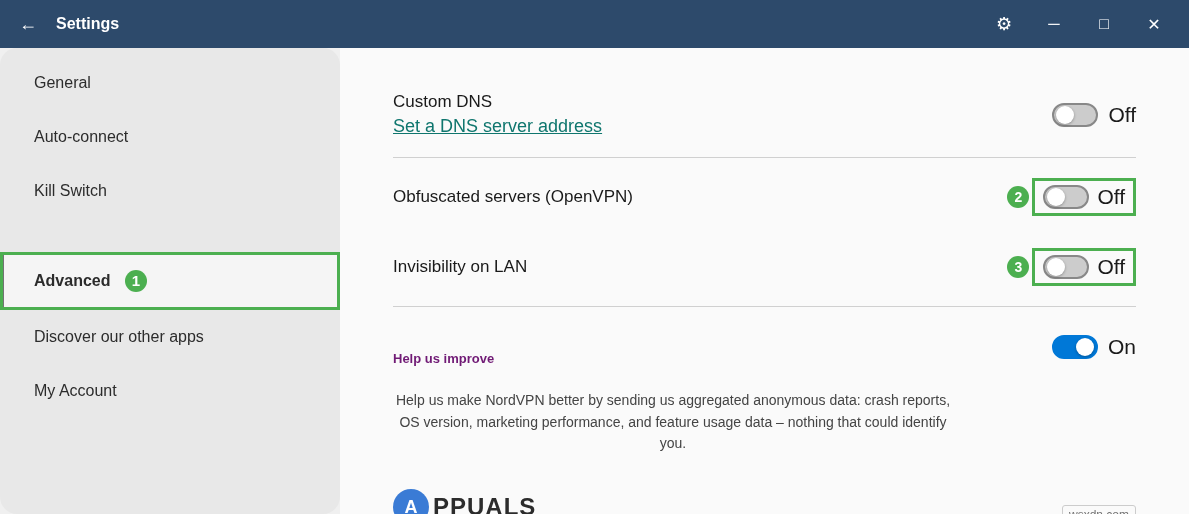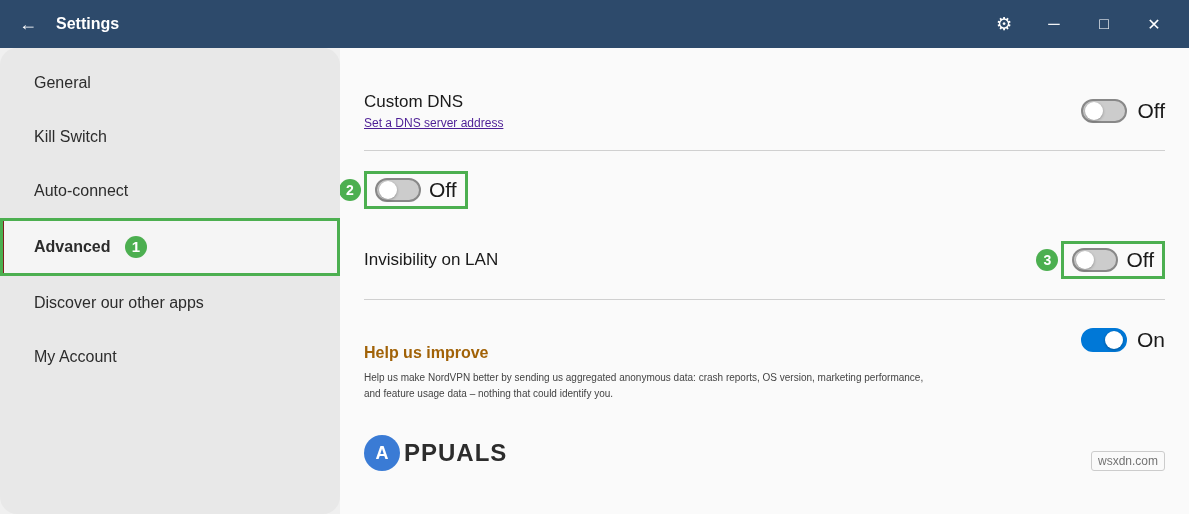--- a/index.html
+++ b/index.html
@@ -78,22 +78,23 @@
     .sidebar-item {
       padding: 18px 30px;
       font-size: 16px;
       color: #2c2c2c;
       cursor: pointer;
       border-left: 4px solid transparent;
     }
     .sidebar-item.active {
       background: #f5f5f5;
       font-weight: 700;
-      border-left: 4px solid #7f1d1d;
+      border-left: 4px solid #737373;
       position: relative;
+      margin-top: 34px;
     }
     .sidebar-item.active::before {
       content: '';
       position: absolute;
       left: -4px;
       top: 0;
       bottom: 0;
       width: 4px;
     }
     
@@ -112,38 +113,38 @@
       border-radius: 50%;
       text-align: center;
       line-height: 22px;
       margin-left: 10px;
     }
 
     
     .content {
       flex: 1;
       background: #fafafa;
-      padding: 28px 24px;
+      padding: 28px 53px;
       overflow-y: auto;
     }
 
     
     .settings-row {
       display: flex;
       align-items: center;
       justify-content: space-between;
       padding: 16px 0;
     }
     .settings-row-label {
       font-size: 17px;
       color: #1a1a1a;
     }
     .settings-row-sub {
-      font-size: 12px;
-      color: #4c1d95;
+      font-size: 18px;
+      color: #0f766e;
       text-decoration: underline;
       cursor: pointer;
       display: block;
       margin-top: 4px;
     }
 
     .divider {
       border: none;
       border-top: 1px solid #d0d0d0;
       margin: 4px 0;
@@ -213,30 +214,31 @@
       border-radius: 50%;
       text-align: center;
       line-height: 22px;
     }
 
     
     .help-section {
       padding: 20px 0 10px 0;
     }
     .help-title {
-      font-size: 16px;
+      font-size: 13px;
       font-weight: 600;
-      color: #a16207;
-      margin-bottom: 8px;
+      color: #701a75;
+      margin-bottom: 24px;
     }
     .help-text {
-      font-size: 10px;
+      font-size: 14px;
       color: #444;
       line-height: 1.55;
       max-width: 560px;
+      text-align: center;
     }
 
     
     .watermark-area {
       display: flex;
       justify-content: space-between;
       align-items: flex-end;
       padding-top: 8px;
     }
     .appuals-logo {
@@ -294,24 +296,24 @@
   </div>
 </div>
 
 <div class="main-layout">
 
   <div class="sidebar">
     <div class="sidebar-item">
       <span>General</span>
     </div>
     <div class="sidebar-item">
+      <span>Auto-connect</span>
+    </div>
+    <div class="sidebar-item">
       <span>Kill Switch</span>
-    </div>
-    <div class="sidebar-item">
-      <span>Auto-connect</span>
     </div>
     <div class="sidebar-item active">
       <span>Advanced</span>
       <span class="badge-number">1</span>
     </div>
     <div class="sidebar-item">
       <span>Discover our other apps</span>
     </div>
     <div class="sidebar-item">
       <span>My Account</span>
@@ -329,20 +331,21 @@
         <div class="toggle">
           <div class="toggle-thumb"></div>
         </div>
         <span class="toggle-label">Off</span>
       </div>
     </div>
 
     <hr class="divider">
 
     <div class="settings-row">
+      <span class="settings-row-label">Obfuscated servers (OpenVPN)</span>
       <div class="toggle-box-outline">
         <span class="badge-num">2</span>
         <div class="toggle">
           <div class="toggle-thumb"></div>
         </div>
         <span class="toggle-label">Off</span>
       </div>
     </div>
 
     <div class="settings-row">

